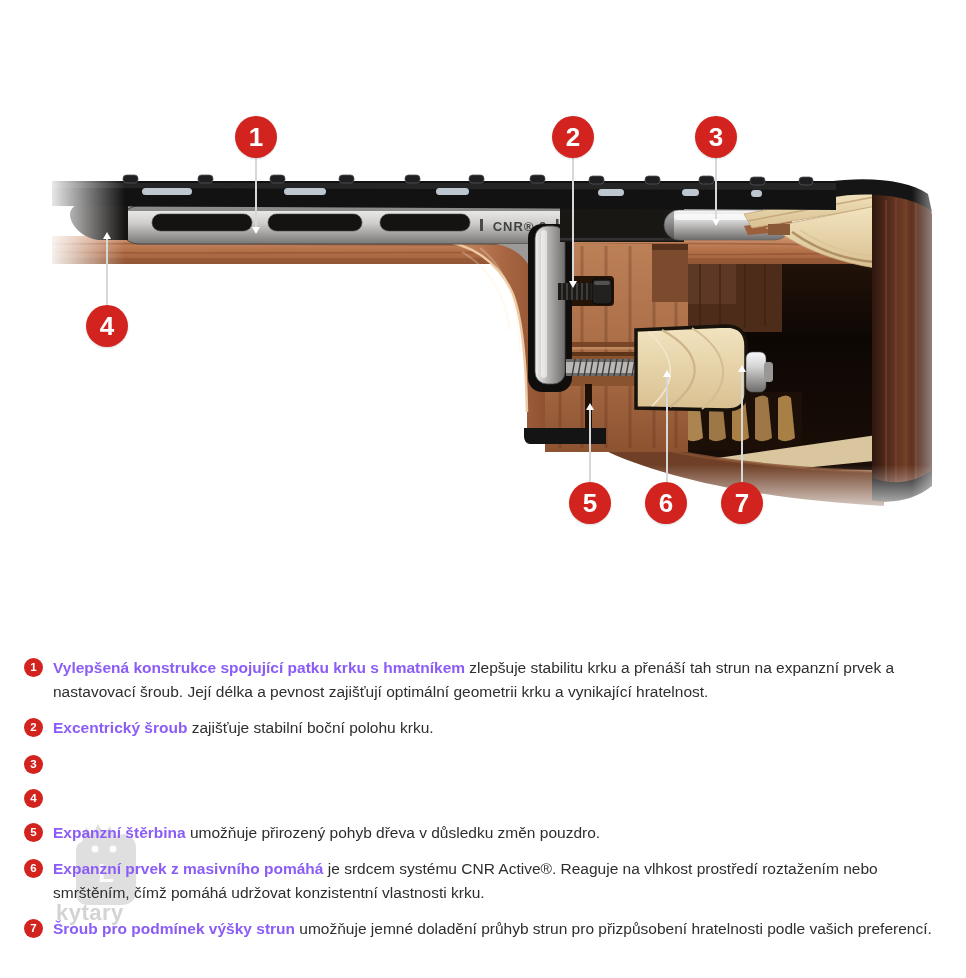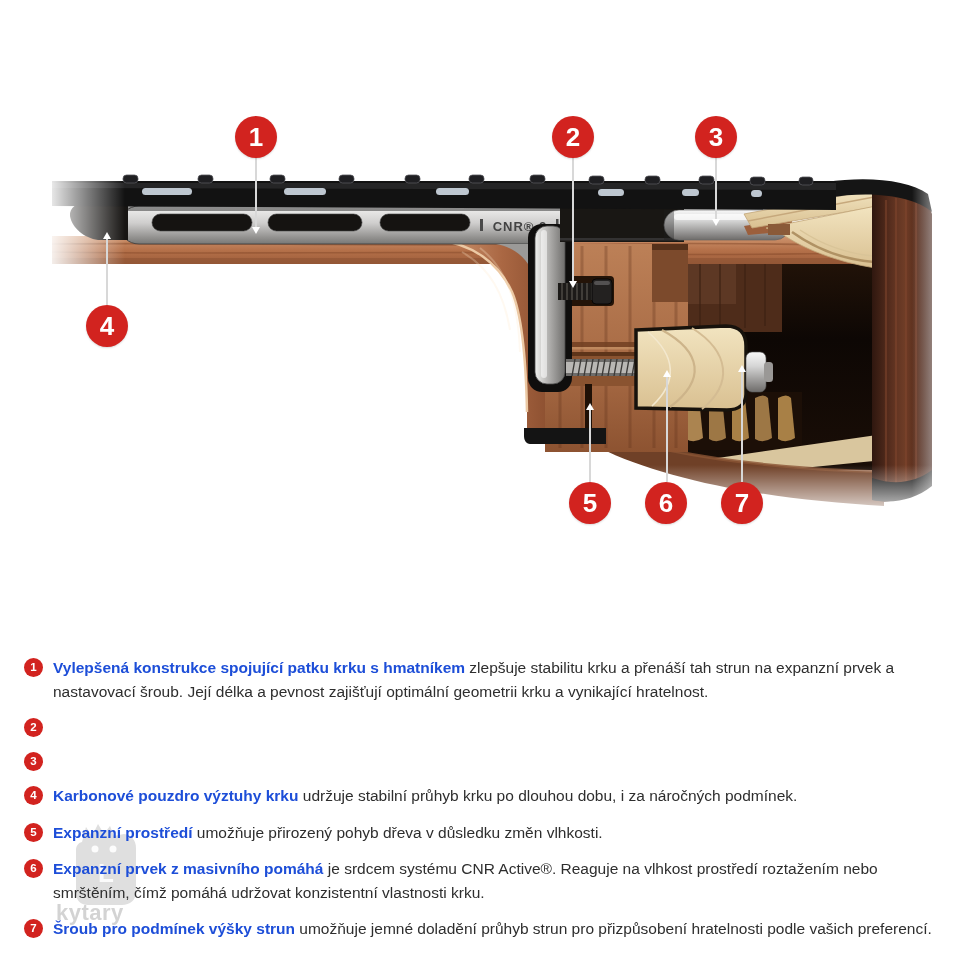--- a/index.html
+++ b/index.html
@@ -23,21 +23,21 @@
   .arrow-up{position:absolute;width:0;height:0;z-index:4;
     border-left:4.5px solid transparent;border-right:4.5px solid transparent;
     border-bottom:7px solid #ffffff;}
   
   .legend{position:absolute;left:24px;top:656px;width:916px;z-index:2;}
   .legend-item{display:flex;align-items:flex-start;margin-bottom:13px;
     font-size:15.5px;line-height:23.5px;color:#2e2e2e;}
   .bullet{flex:none;width:19px;height:19px;border-radius:50%;background:#d2231f;
     color:#fff;font-size:11.5px;font-weight:700;line-height:19px;text-align:center;
     margin-right:10px;margin-top:2px;}
-  .lead{font-weight:700;color:#1d4ed8;}
+  .lead{font-weight:700;color:#8b5cf6;}
   .rest{font-weight:400;color:#2e2e2e;}
   
   .watermark{position:absolute;left:56px;top:818px;z-index:1;width:150px;}
   .watermark .wm-text{
     position:absolute;left:0;top:82px;font-size:22px;font-weight:700;
     color:#cccccc;letter-spacing:0.5px;opacity:0.85;}
   .wm-logo{position:absolute;left:18px;top:2px;}
 </style>
 </head>
 <body>
@@ -302,31 +302,31 @@
     <div class="wm-text">kytary</div>
   </div>
 
   <div class="legend">
     <div class="legend-item">
       <span class="bullet">1</span>
       <span><span class="lead">Vylepšená konstrukce spojující patku krku s hmatníkem</span><span class="rest"> zlepšuje stabilitu krku a přenáší tah strun na expanzní prvek a nastavovací šroub. Její délka a pevnost zajišťují optimální geometrii krku a vynikající hratelnost.</span></span>
     </div>
     <div class="legend-item">
       <span class="bullet">2</span>
+      <span><span class="lead">Excentrický šroub</span><span class="rest"> zajišťuje stabilní boční polohu krku.</span></span>
     </div>
     <div class="legend-item">
       <span class="bullet">3</span>
     </div>
     <div class="legend-item">
       <span class="bullet">4</span>
-      <span><span class="lead">Karbonové pouzdro výztuhy krku</span><span class="rest"> udržuje stabilní průhyb krku po dlouhou dobu, i za náročných podmínek.</span></span>
     </div>
     <div class="legend-item">
       <span class="bullet">5</span>
-      <span><span class="lead">Expanzní prostředí</span><span class="rest"> umožňuje přirozený pohyb dřeva v důsledku změn vlhkosti.</span></span>
+      <span><span class="lead">Expanzní štěrbina</span><span class="rest"> umožňuje přirozený pohyb dřeva v důsledku změn pouzdro.</span></span>
     </div>
     <div class="legend-item">
       <span class="bullet">6</span>
       <span><span class="lead">Expanzní prvek z masivního pomáhá</span><span class="rest"> je srdcem systému CNR Active®. Reaguje na vlhkost prostředí roztažením nebo smrštěním, čímž pomáhá udržovat konzistentní vlastnosti krku.</span></span>
     </div>
     <div class="legend-item">
       <span class="bullet">7</span>
       <span><span class="lead">Šroub pro podmínek výšky strun</span><span class="rest"> umožňuje jemné doladění průhyb strun pro přizpůsobení hratelnosti podle vašich preferencí.</span></span>
     </div>
   </div>

